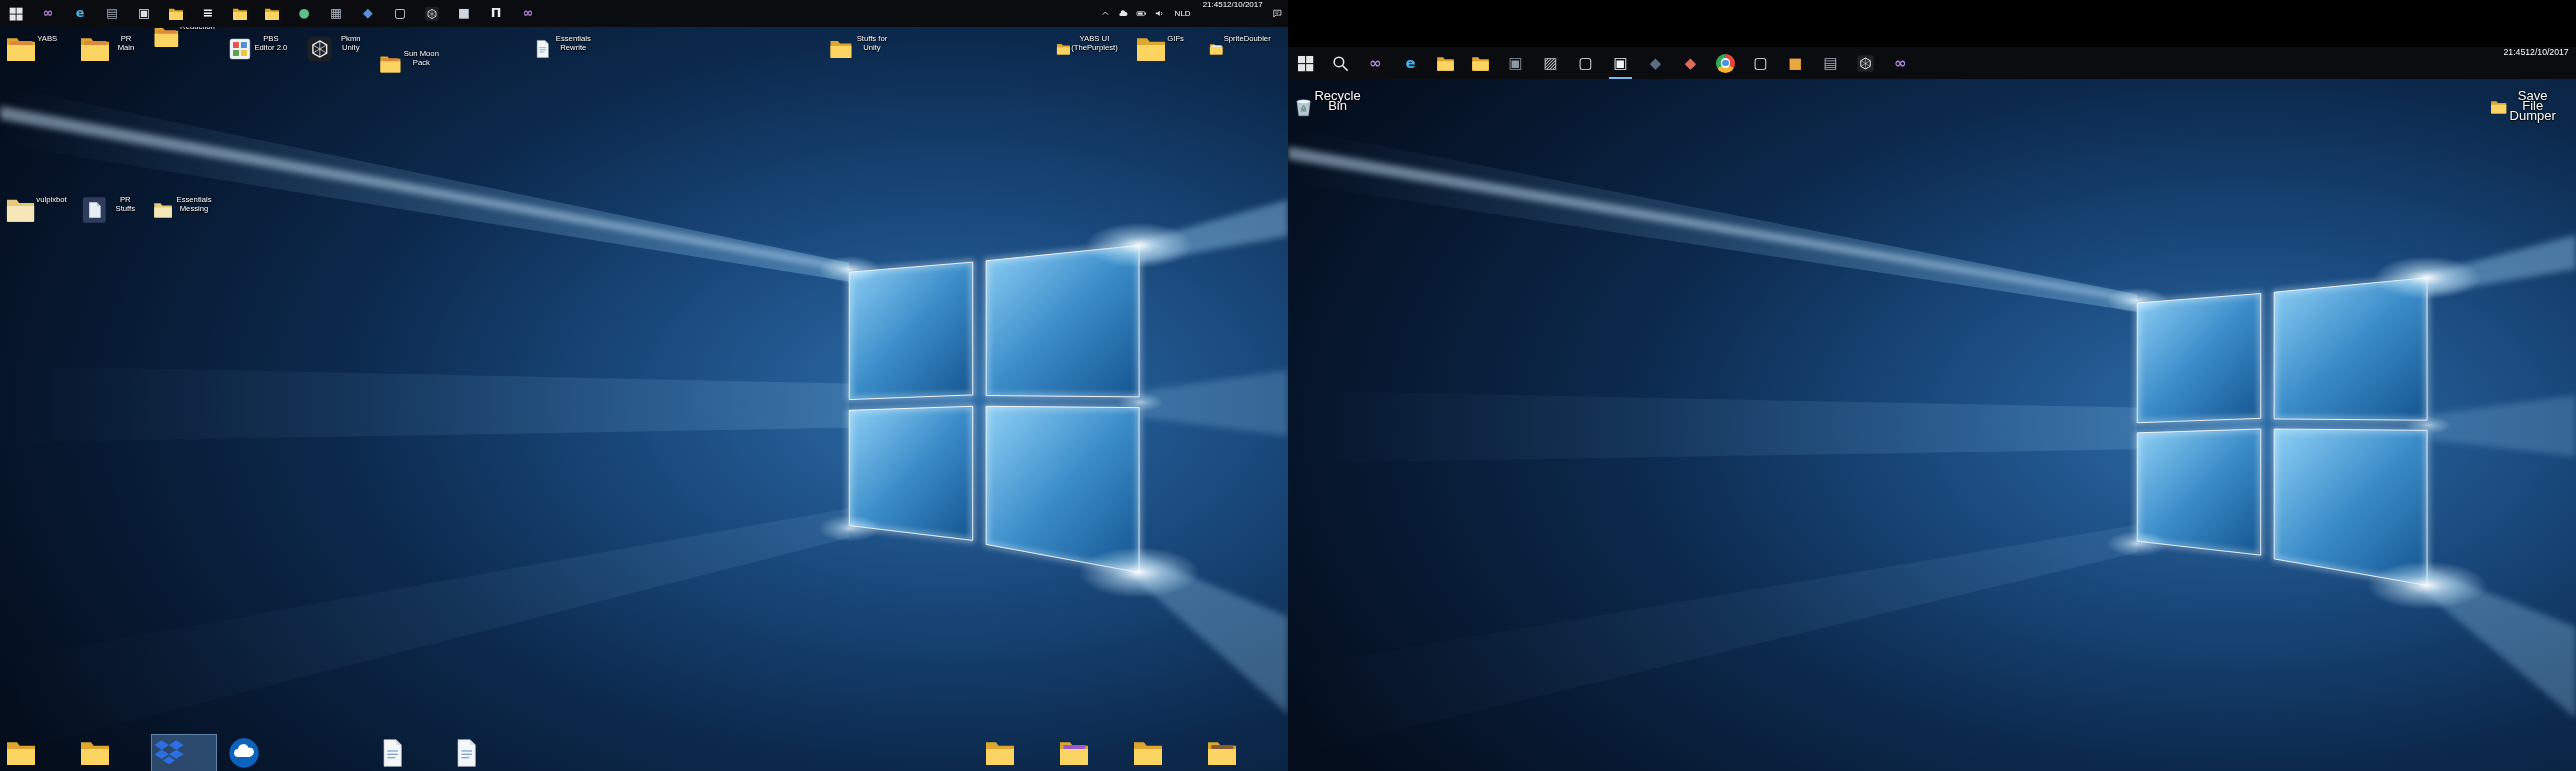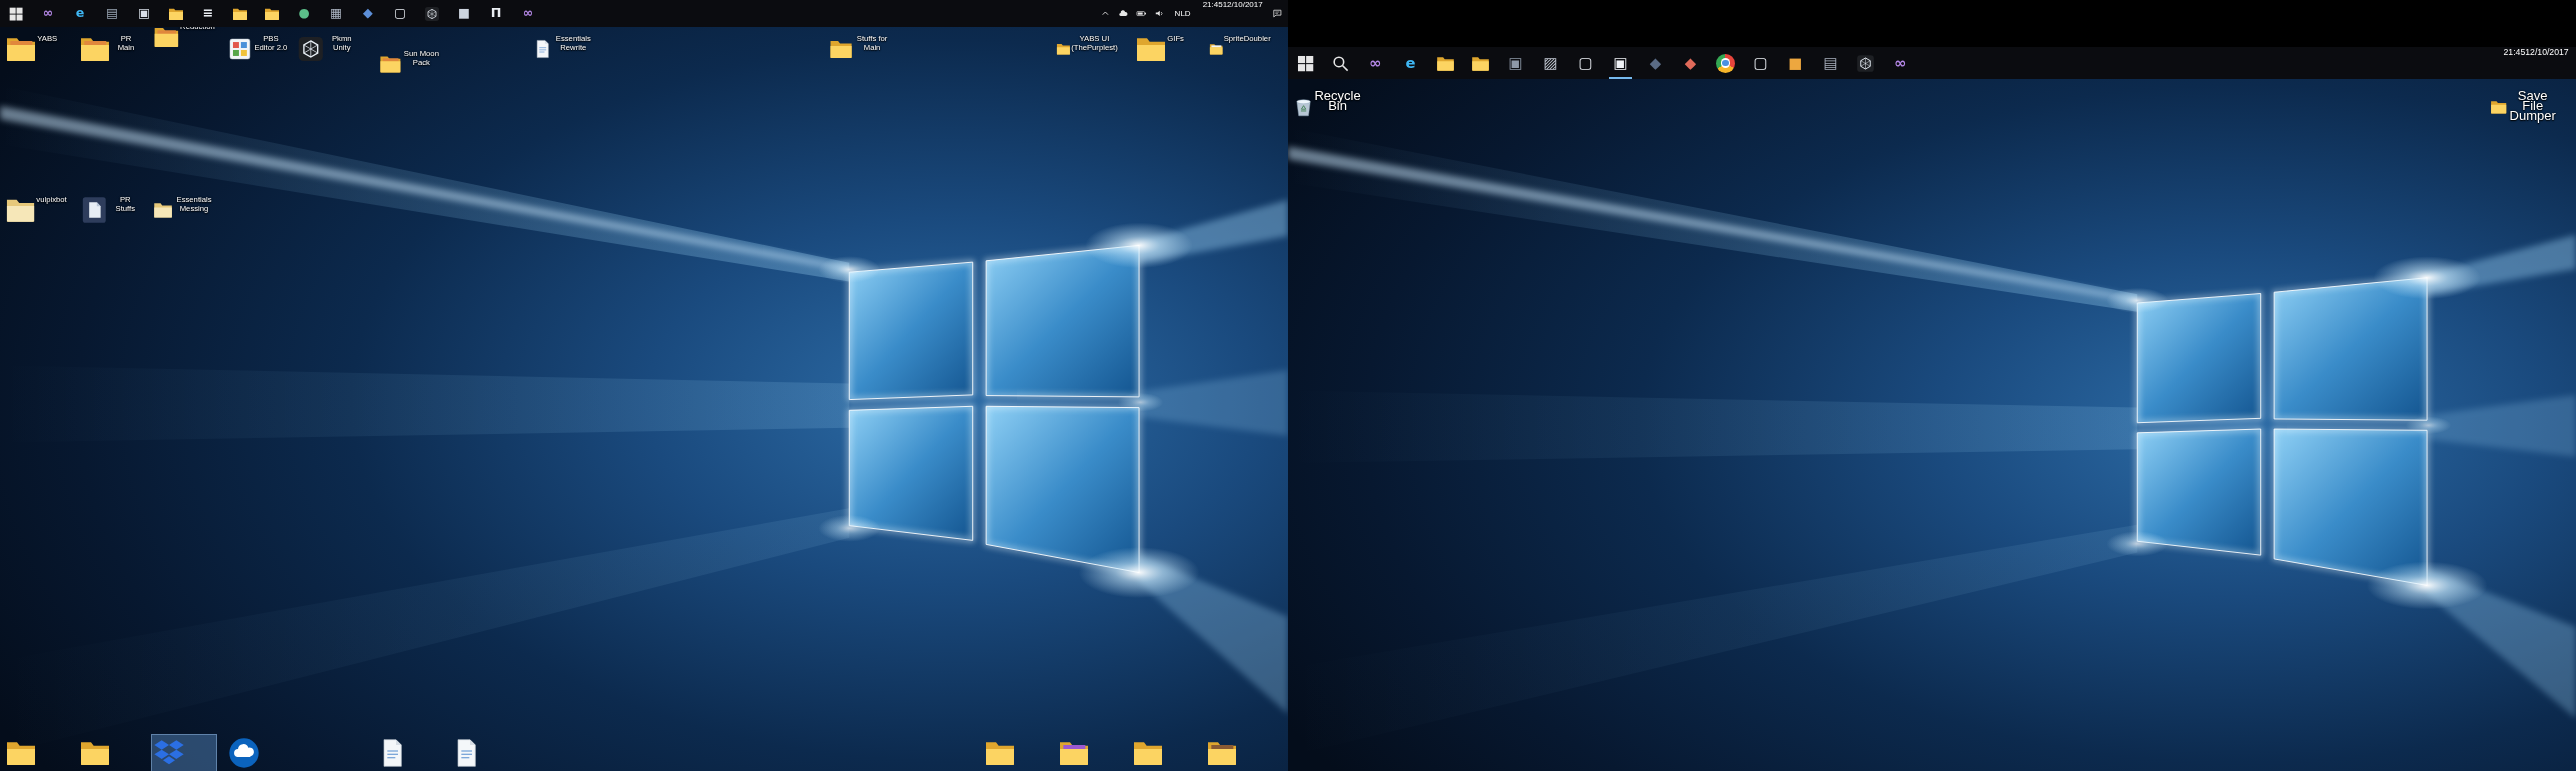--- a/index.html
+++ b/index.html
@@ -309,21 +309,21 @@
           <svg viewBox="0 0 48 48">
             <rect x="4" y="4" width="40" height="40" rx="4" fill="#f2f5f8" stroke="#c3ccd6"></rect>
             <rect x="10" y="10" width="12" height="12" fill="#e2574c"></rect>
             <rect x="26" y="10" width="12" height="12" fill="#4a90d9"></rect>
             <rect x="10" y="26" width="12" height="12" fill="#57a64a"></rect>
             <rect x="26" y="26" width="12" height="12" fill="#f0c33c"></rect>
           </svg>
         </span>
         <span class="dicon-label">PBS Editor 2.0</span>
       </div>
-    <div class="dicon" style="left:296px;top:31px">
+    <div class="dicon" style="left:305px;top:31px">
         <span class="dicon-img">
           <svg viewBox="0 0 48 48">
             <rect x="3" y="3" width="42" height="42" rx="8" fill="#1e2024"></rect>
             <path d="M24 10l12 7v14l-12 7-12-7V17z" fill="none" stroke="#e8eef5" stroke-width="2.4"></path>
             <path d="M24 10v28M12 17l24 14M36 17L12 31" stroke="#e8eef5" stroke-width="1.3"></path>
           </svg>
         </span>
         <span class="dicon-label">Pkmn Unity</span>
       </div>
     <div class="dicon" style="left:378px;top:46px">
@@ -348,21 +348,21 @@
         </span>
         <span class="dicon-label">Essentials Rewrite</span>
       </div>
     <div class="dicon" style="left:828px;top:31px">
         <span class="dicon-img">
           <svg viewBox="0 0 48 48">
             <path d="M3 8h15l4 5h23v29H3z" fill="#dfa62e"></path>
             <path d="M3 18h42v22a2 2 0 0 1-2 2H5a2 2 0 0 1-2-2z" fill="#fcd462"></path>
           </svg>
         </span>
-        <span class="dicon-label">Stuffs for Main</span>
+        <span class="dicon-label">Stuffs for Unity</span>
       </div>
     <div class="dicon" style="left:1055px;top:31px">
         <span class="dicon-img">
           <svg viewBox="0 0 48 48">
             <path d="M3 8h15l4 5h23v29H3z" fill="#dfa62e"></path>
             <path d="M3 18h42v22a2 2 0 0 1-2 2H5a2 2 0 0 1-2-2z" fill="#fcd462"></path>
           </svg>
         </span>
         <span class="dicon-label">YABS UI (ThePurplest)</span>
       </div>

